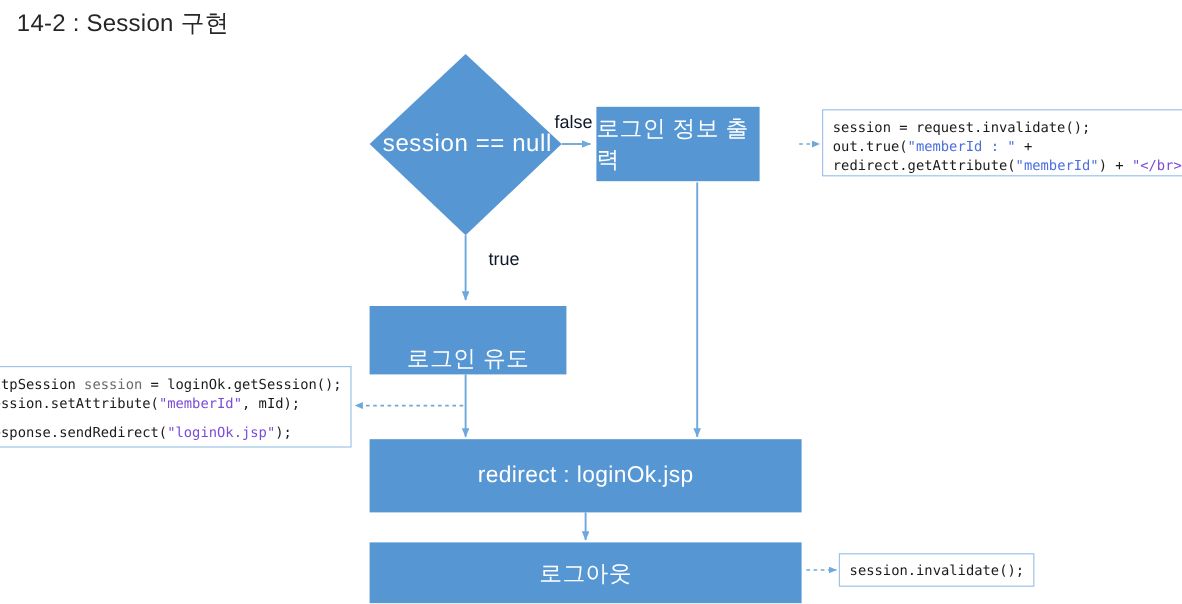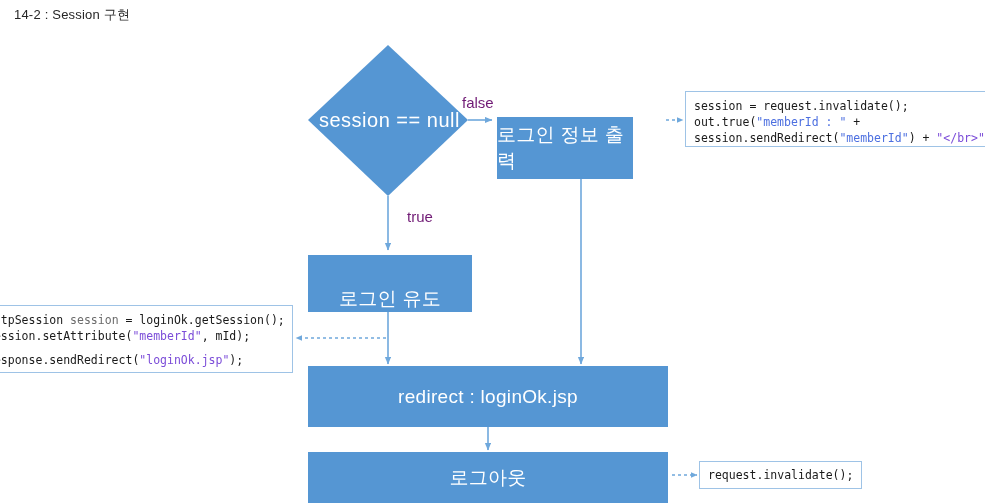--- a/index.html
+++ b/index.html
@@ -22,21 +22,21 @@
     left: 0;
     top: 0;
     width: 985px;
     height: 503px;
     pointer-events: none;
   }
   .slide-title {
     position: absolute;
     left: 14px;
     top: 6px;
-    font-size: 13px;
+    font-size: 20px;
     color: #262626;
     letter-spacing: 0.2px;
     white-space: nowrap;
   }
   .proc-box {
     position: absolute;
     background: #5596D3;
     color: #ffffff;
     display: flex;
     align-items: center;
@@ -48,21 +48,21 @@
   .diamond-label {
     position: absolute;
     color: #ffffff;
     font-size: 20px;
     white-space: nowrap;
     letter-spacing: 0.5px;
   }
   .edge-label {
     position: absolute;
     font-size: 15px;
-    color: #701a75;
+    color: #0f172a;
     white-space: nowrap;
   }
   .code-box {
     position: absolute;
     background: #ffffff;
     border: 1px solid #9EC3E6;
     box-sizing: border-box;
     font-family: "DejaVu Sans Mono", monospace;
     font-size: 11.5px;
     line-height: 16px;
@@ -109,39 +109,39 @@
     <line x1="386" y1="338" x2="296" y2="338" stroke="#6FA8DC" stroke-width="1.4" stroke-dasharray="3,3" marker-end="url(#arrowDash)"></line>
 
     <line x1="672" y1="475" x2="697" y2="475" stroke="#6FA8DC" stroke-width="1.4" stroke-dasharray="3,3" marker-end="url(#arrowDash)"></line>
   </svg>
 
   <div class="diamond-label" style="left:319px; top:109px;">session == null</div>
 
   <div class="edge-label" style="left:462px; top:94px;">false</div>
   <div class="edge-label" style="left:397px; top:208px;margin-left:10px;">true</div>
 
-  <div class="proc-box" style="left:497px; top:89px; width:136px; height:62px;margin-top:28px;">
+  <div class="proc-box" style="left:497px; top:89px; width:136px; height:62px;">
     <span>로그인 정보 출력</span>
   </div>
 
   <div class="proc-box" style="left:308px; top:255px; width:164px; height:57px;align-items:flex-end;">
     <span>로그인 유도</span>
   </div>
 
   <div class="proc-box" style="left:308px; top:452px; width:360px; height:51px;">
     <span>로그아웃</span>
   </div>
 
   <div class="proc-box" style="left:308px; top:366px; width:360px; height:61px;">
     <span>redirect : loginOk.jsp</span>
   </div>
 
   <div class="code-box" style="left:685px; top:91px; width:302px; height:56px;"><span>session = request.invalidate();</span>
 <span>out.true(</span><span class="str">"memberId : "</span><span> +</span>
-<span>session.sendRedirect(</span><span class="str">"memberId"</span><span>) + </span><span class="strp">"&lt;/br&gt;"</span><span>);</span></div>
+<span>redirect.getAttribute(</span><span class="str">"memberId"</span><span>) + </span><span class="strp">"&lt;/br&gt;"</span><span>);</span></div>
 
   <div class="code-box" style="left:-22px; top:305px; width:315px; height:68px;"><span>HttpSession</span><span class="dim"> session </span><span>= loginOk.getSession();</span>
 <span>session.setAttribute(</span><span class="strp">"memberId"</span><span>, mId);</span>
 <span class="blank-line"></span><span>response.sendRedirect(</span><span class="strp">"loginOk.jsp"</span><span>);</span></div>
 
-  <div class="code-box" style="left:699px; top:461px; width:163px; height:28px; display:flex; align-items:center;"><span>request.invalidate();</span></div>
+  <div class="code-box" style="left:699px; top:461px; width:163px; height:28px; display:flex; align-items:center;"><span>session.invalidate();</span></div>
 
 </div>
 
 </body></html>

